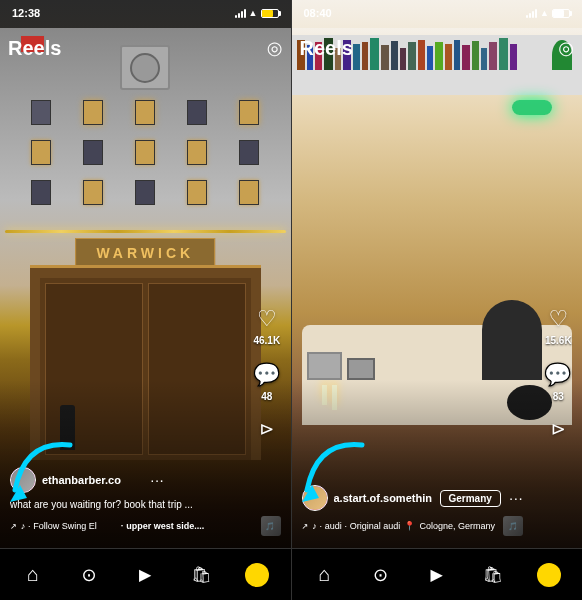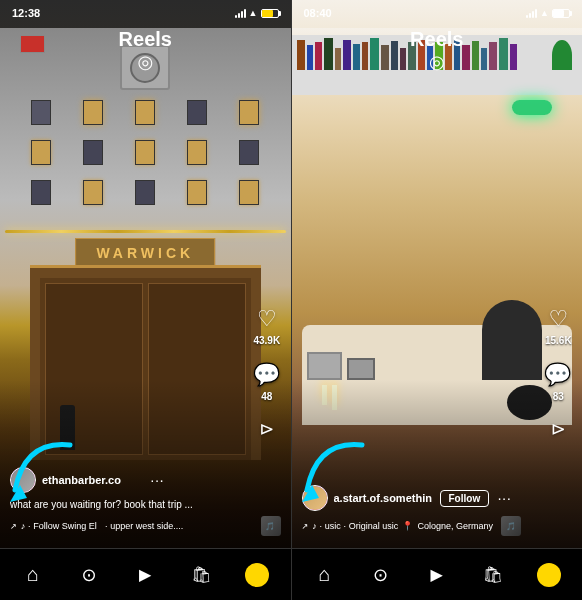--- a/index.html
+++ b/index.html
@@ -114,21 +114,20 @@
     .reels-header {
       position: absolute;
       top: 28px; left: 0; right: 0;
       height: 40px;
       display: flex;
       align-items: center;
       justify-content: space-between;
       padding: 0 8px;
       z-index: 10;
       color: #fff;
-      flex-direction: column;
     }
 
     .reels-title {
       font-size: 20px;
       font-weight: 700;
       color: #fff;
     }
 
     .camera-icon {
       font-size: 18px;
@@ -388,21 +387,21 @@
   </div>
 
   <div class="reels-header">
     <span class="reels-title">Reels</span>
     <span class="camera-icon">◎</span>
   </div>
 
   <div class="action-buttons">
     <div class="action-btn">
       <span class="action-icon">♡</span>
-      <span class="action-count">43.9K</span>
+      <span class="action-count">46.1K</span>
     </div>
     <div class="action-btn">
       <span class="action-icon">💬</span>
       <span class="action-count">48</span>
     </div>
     <div class="action-btn">
       <span class="action-icon" style="font-size:18px;">⊳</span>
     </div>
   </div>
 
@@ -416,21 +415,21 @@
       <div class="avatar">
         <div style="width:100%;height:100%;background:linear-gradient(135deg,#888,#aaa);border-radius:50%;"></div>
       </div>
       <span class="username">ethanbarber.co</span>
       <span class="more-btn">···</span>
     </div>
     <div class="caption-text">what are you waiting for? book that trip ...</div>
     <div class="music-row">
       <span class="arrow-icon">↗</span>
       <span class="music-name">♪ · Follow Swing El</span>
-      <span style="margin-left:4px;font-size:9px;color:#fff;">· upper west side....</span>
+      <span style="margin-left:20px;font-size:9px;color:#fff;font-weight:bold;">· upper west side....</span>
       <div class="music-thumb">🎵</div>
     </div>
   </div>
 
   <div class="bottom-nav">
     <div class="nav-item">
       <span class="nav-icon">⌂</span>
     </div>
     <div class="nav-item">
       <span class="nav-icon" style="font-size:18px;">⊙</span>
@@ -541,26 +540,26 @@
     <path d="M 65 15 Q 20 10 10 60" stroke="#00d4ff" stroke-width="5" fill="none" stroke-linecap="round"></path>
     <polygon points="5,72 15,55 22,68" fill="#00d4ff"></polygon>
   </svg>
 
   <div class="bottom-info">
     <div class="user-row">
       <div class="avatar">
         <div style="width:100%;height:100%;background:linear-gradient(135deg,#c8a060,#e8c080);border-radius:50%;"></div>
       </div>
       <span class="username">a.start.of.somethin</span>
-      <button class="follow-btn">Follow</button>
+      <button class="follow-btn">Germany</button>
       <span class="more-btn">···</span>
     </div>
     <div class="music-row">
       <span class="arrow-icon">↗</span>
-      <span class="music-name">♪ · usic · Original usic</span>
+      <span class="music-name">♪ · audi · Original audi</span>
       <span class="location-pin">📍</span>
       <span style="font-size:9px;color:#fff;">Cologne, Germany</span>
       <div class="music-thumb" style="margin-left:4px;">🎵</div>
     </div>
   </div>
 
   <div class="bottom-nav">
     <div class="nav-item">
       <span class="nav-icon">⌂</span>
     </div>

